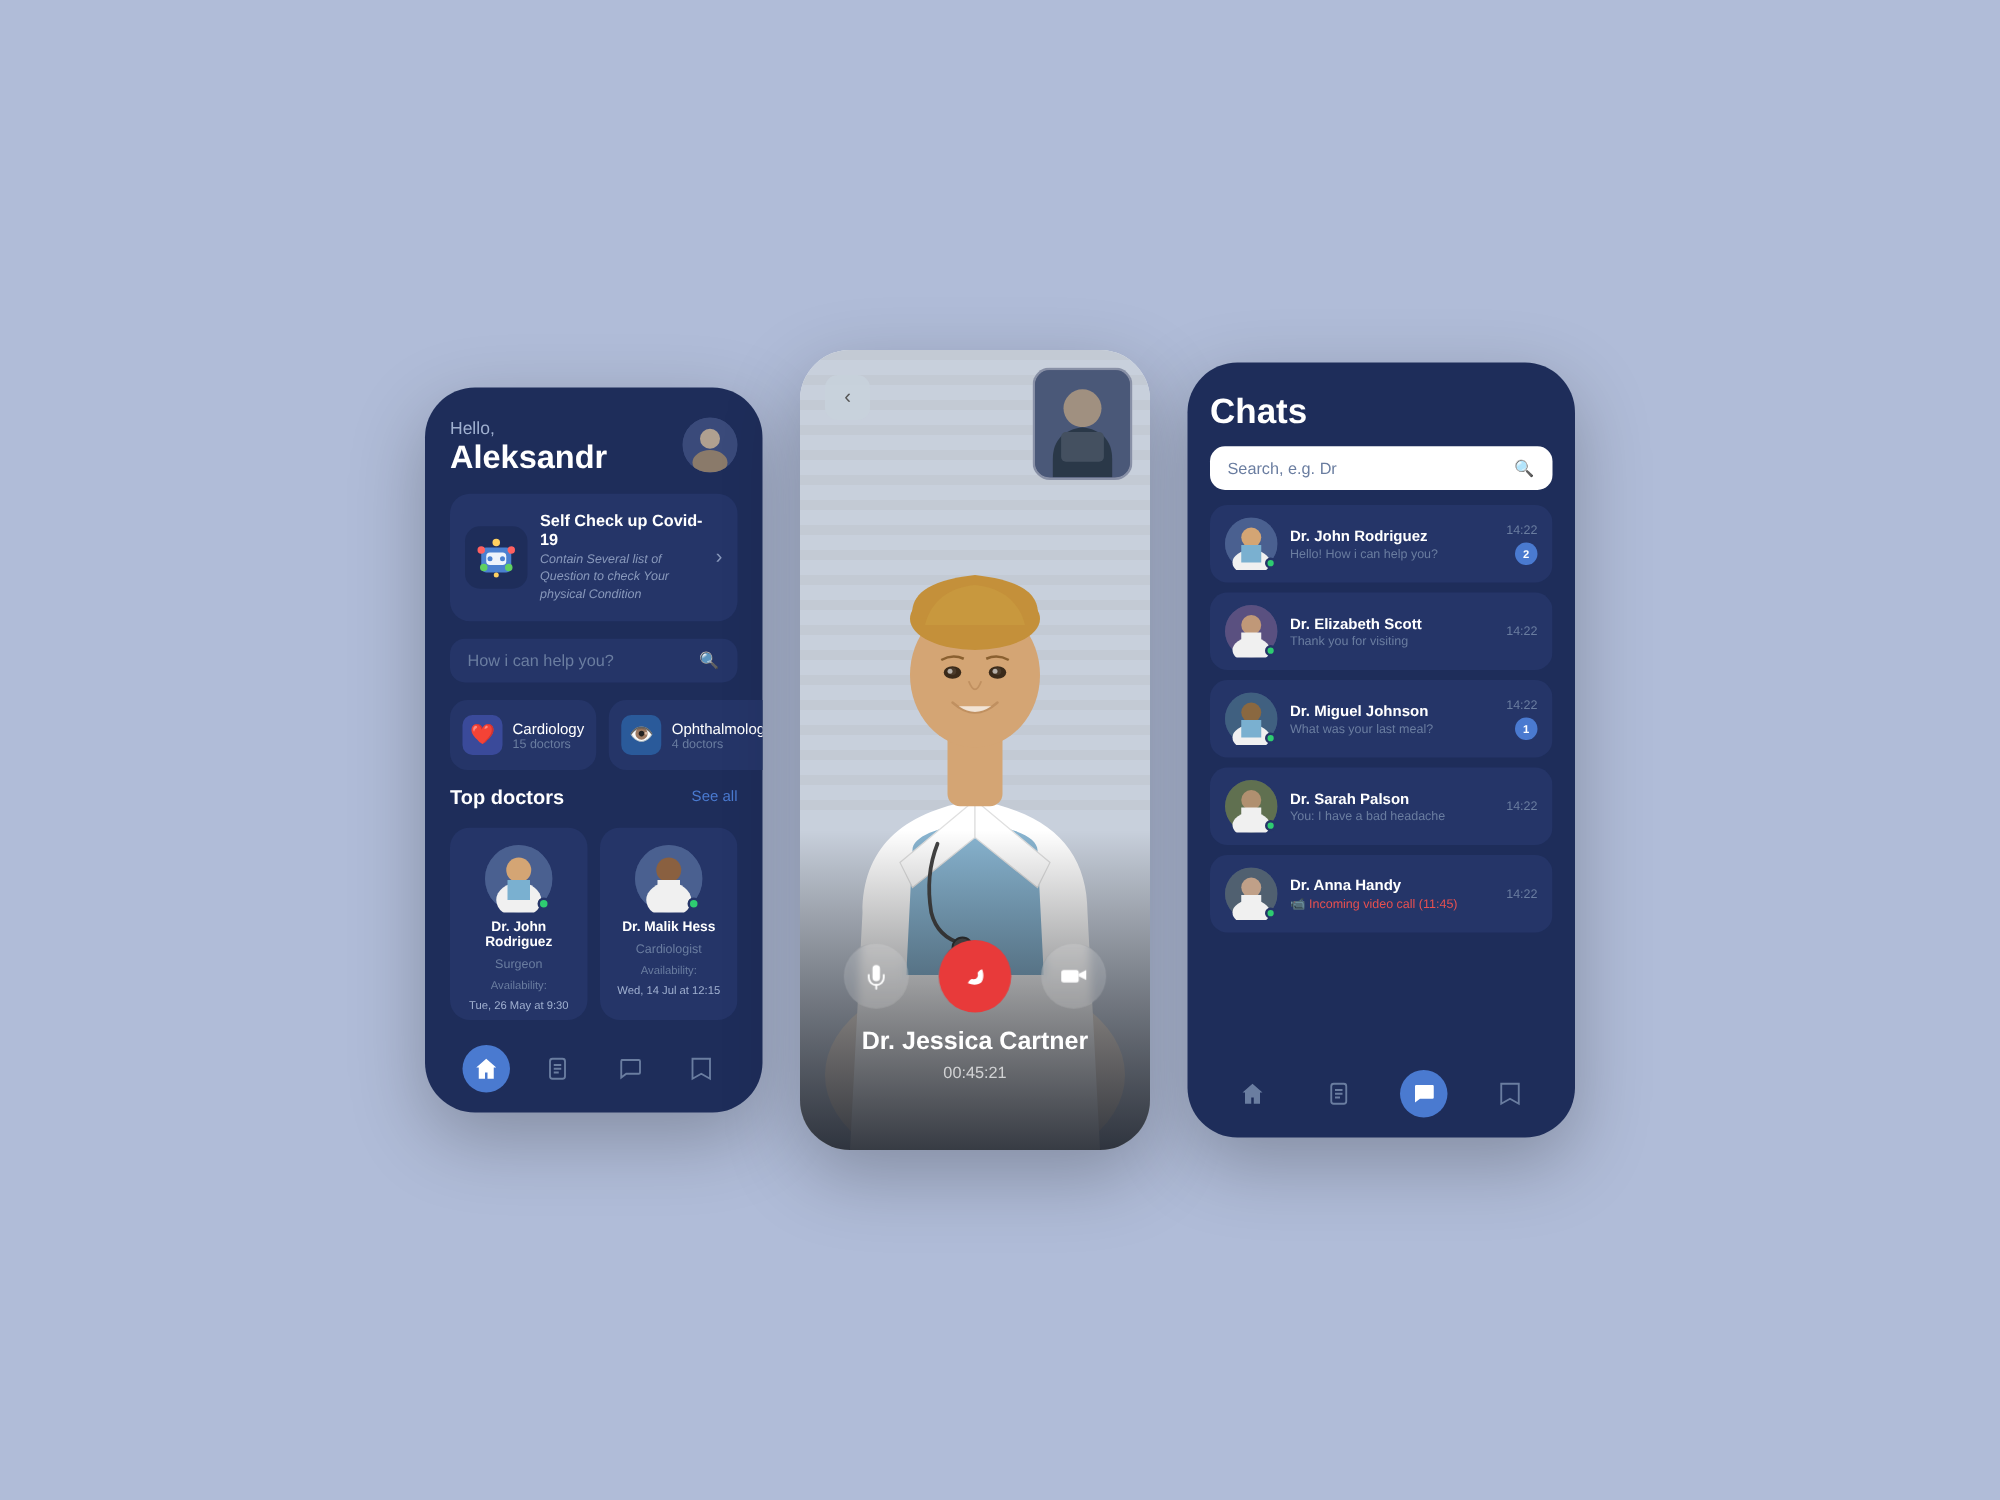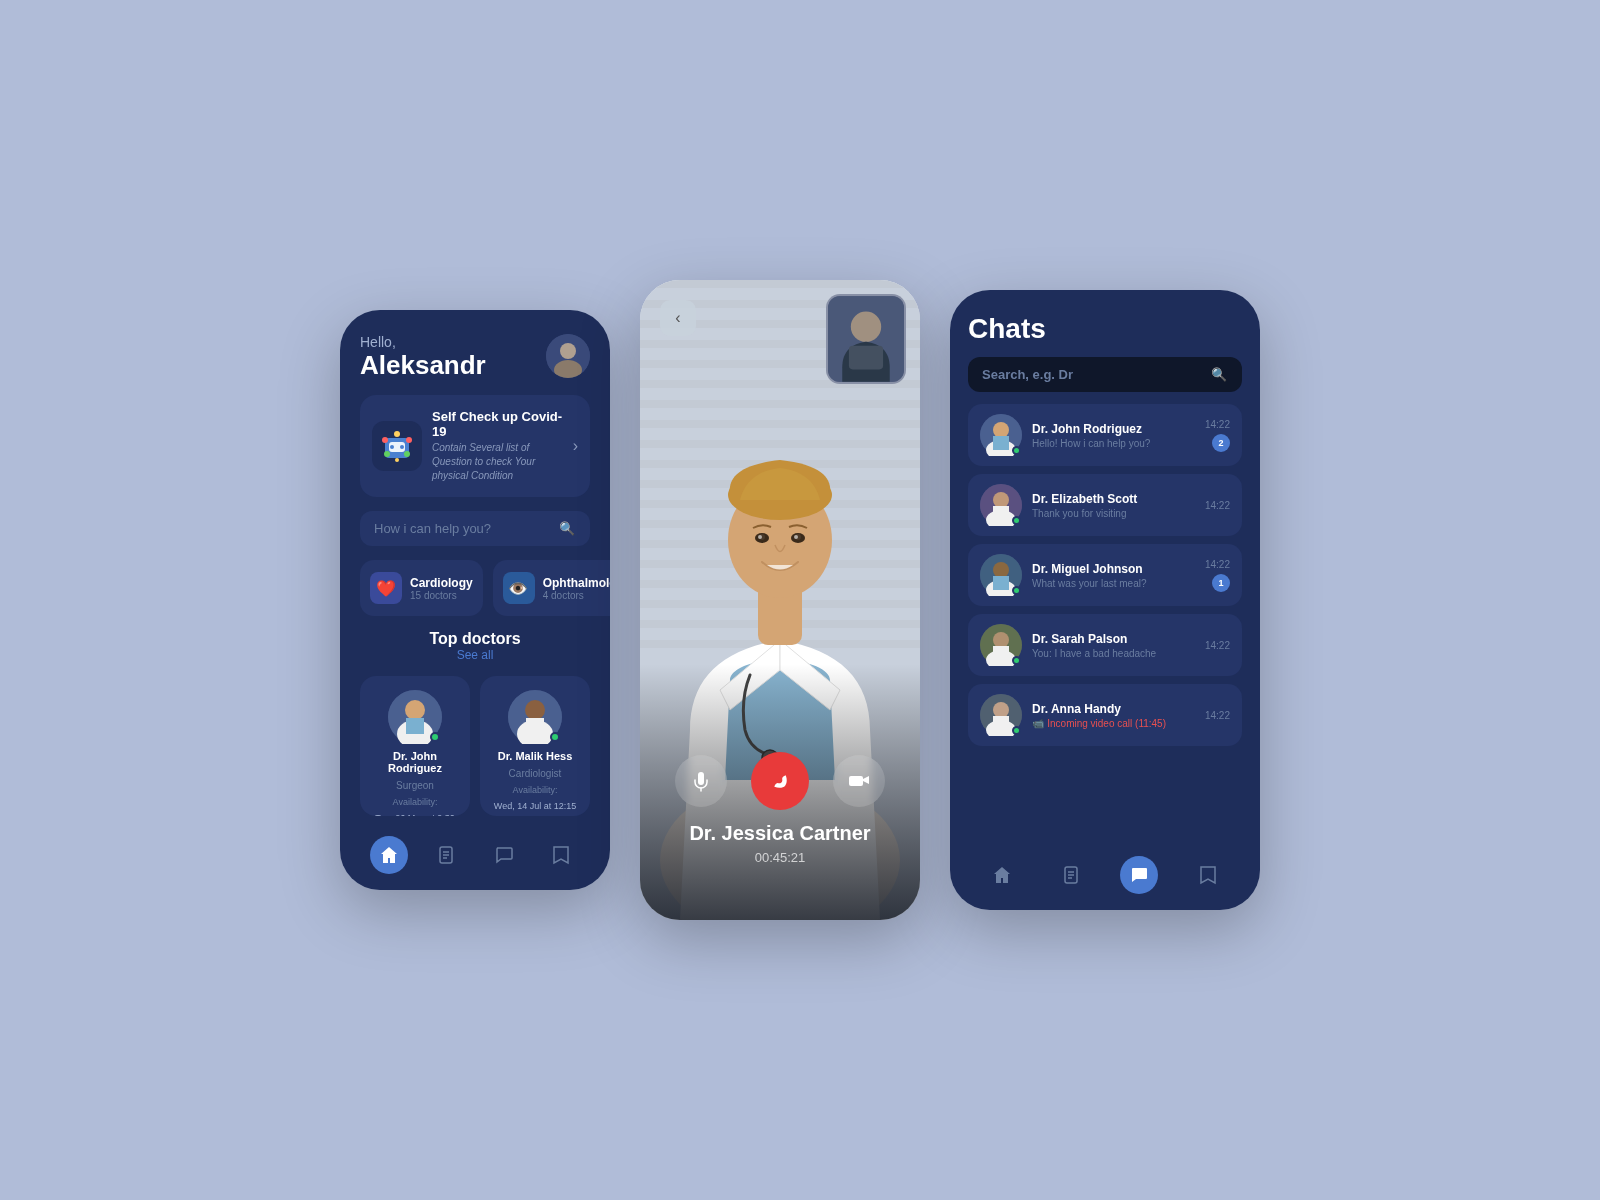--- a/index.html
+++ b/index.html
@@ -129,32 +129,30 @@
       align-items: center;
       justify-content: center;
       font-size: 16px;
       flex-shrink: 0;
     }
     .cat-icon.cardio { background: #3a4a9a; }
     .cat-icon.ophthal { background: #2a5a9a; }
     .cat-text .cat-name {
       color: #fff;
       font-size: 12px;
-      font-weight: 700;
+      font-weight: 400;
     }
     .cat-text .cat-count {
       color: #6a7da0;
       font-size: 10px;
     }
 
     .section-header {
       display: flex;
       justify-content: space-between;
-      align-items: center;
-      flex-direction: column;
     }
     .section-title {
       color: #fff;
       font-size: 16px;
       font-weight: 700;
     }
     .see-all {
       color: #4a7ad0;
       font-size: 12px;
     }
@@ -346,29 +344,28 @@
       display: flex;
       flex-direction: column;
       gap: 12px;
     }
     .chats-title {
       color: #fff;
       font-size: 28px;
       font-weight: 700;
     }
     .chat-search {
-      background: #0f172a;
+      background: #ffffff;
       border-radius: 12px;
       padding: 10px 14px;
       display: flex;
       align-items: center;
       justify-content: space-between;
       color: #6a7da0;
       font-size: 13px;
-      font-weight: bold;
     }
     .chat-list {
       display: flex;
       flex-direction: column;
       gap: 8px;
       flex: 1;
       overflow: hidden;
     }
     .chat-item {
       background: #253568;

